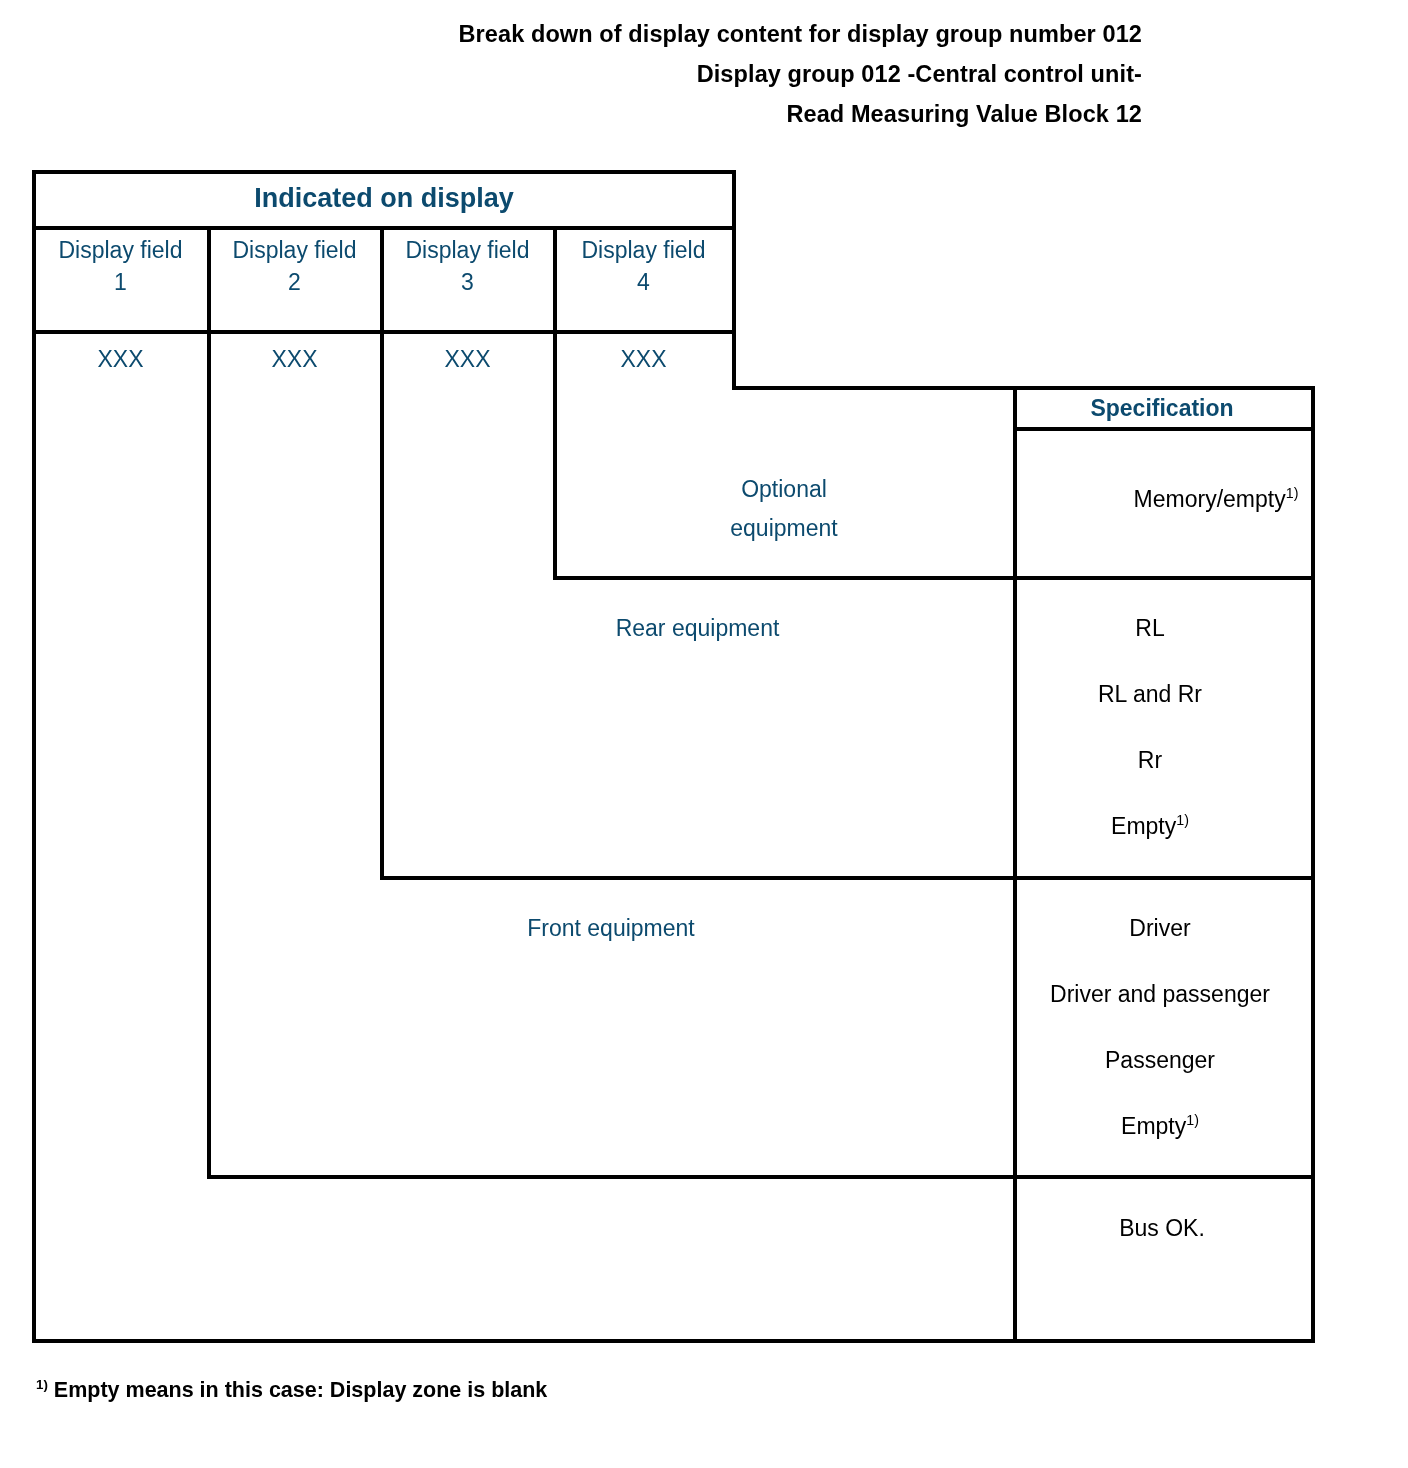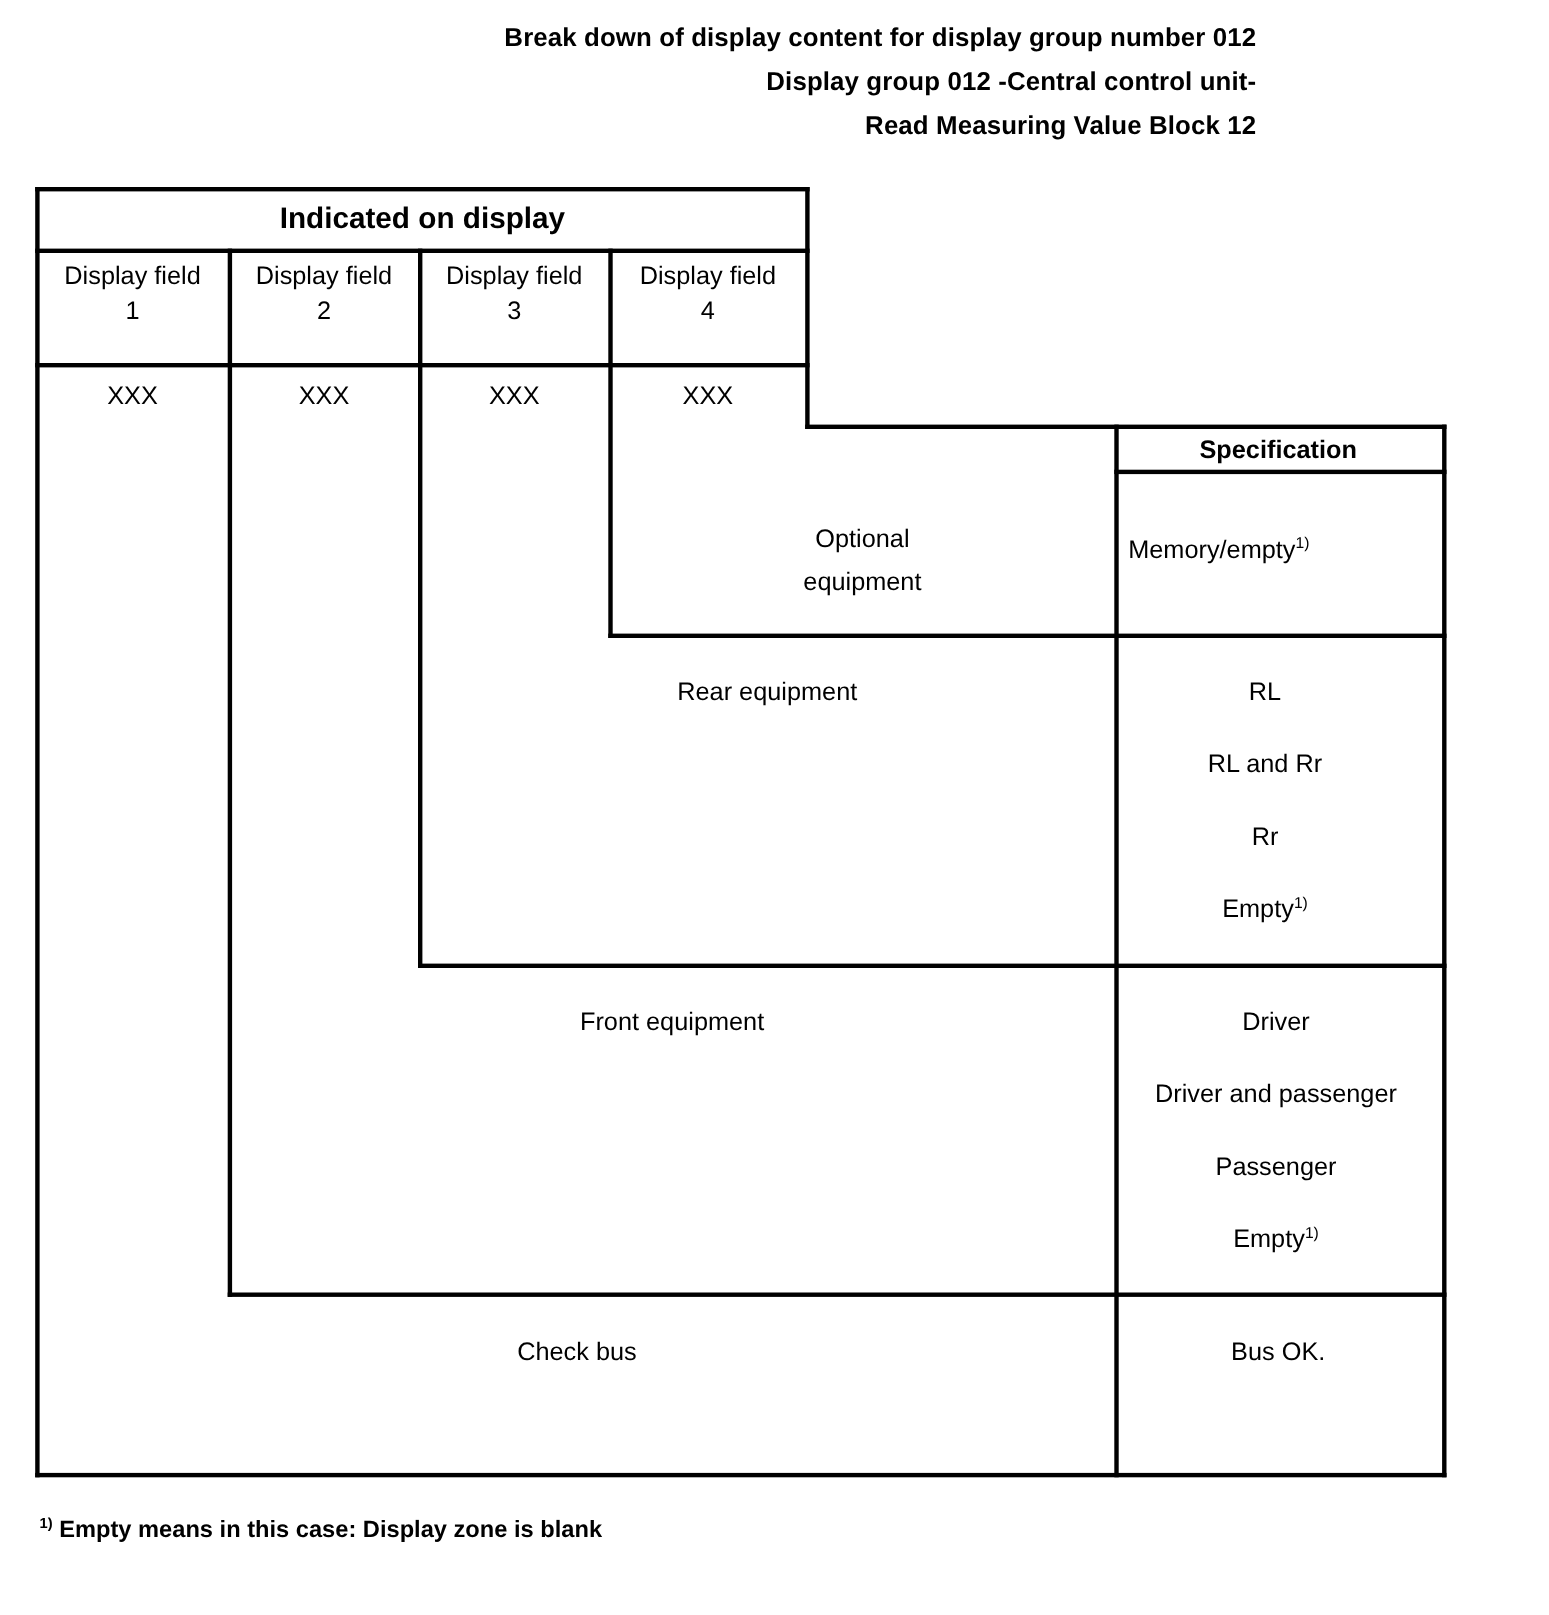--- a/index.html
+++ b/index.html
@@ -48,21 +48,21 @@
   }
   .hline { height: 4px; }
   .vline { width: 4px; }
 
   
   .cell-text {
     position: absolute;
     text-align: center;
     font-size: 23px;
     line-height: 32px;
-    color: #000000;
+    color: #0c4a6e;
   }
   .cell-text.bold { font-weight: bold; }
   .cell-text.big { font-size: 27px; font-weight: bold; }
 
   .sup {
     font-size: 0.62em;
     vertical-align: super;
     line-height: 0;
   }
 
@@ -156,41 +156,40 @@
     <span>4</span>
   </div>
   <div class="cell-text" style="left:555px; top:343px; width:177px;">XXX</div>
 
   <div class="cell-text bold" style="left:1013px; top:392px; width:298px;">Specification</div>
 
   <div class="cell-text" style="left:555px; top:470px; width:458px; line-height:39px;">
     <span>Optional</span><br>
     <span>equipment</span>
   </div>
-  <div class="spec-stack" style="left:959px; top:466px; width:298px;">
+  <div class="spec-stack" style="left:1067px; top:466px; width:298px;">
     <div><span>Memory/empty</span><span class="sup">1)</span></div>
   </div>
 
   <div class="cell-text" style="left:382px; top:612px; width:631px;">Rear equipment</div>
   <div class="spec-stack" style="left:1013px; top:595px; width:274px;">
     <div><span>RL</span><span class="sup"></span></div>
     <div><span>RL and Rr</span><span class="sup"></span></div>
     <div><span>Rr</span><span class="sup"></span></div>
     <div><span>Empty</span><span class="sup">1)</span></div>
   </div>
 
   <div class="cell-text" style="left:209px; top:912px; width:804px;">Front equipment</div>
   <div class="spec-stack" style="left:1013px; top:895px; width:294px;">
     <div><span>Driver</span><span class="sup"></span></div>
     <div><span>Driver and passenger</span><span class="sup"></span></div>
     <div><span>Passenger</span><span class="sup"></span></div>
     <div><span>Empty</span><span class="sup">1)</span></div>
   </div>
 
-  <div class="cell-text" style="left:36px; top:1212px; width:977px;">Check bus</div>
   <div class="spec-stack" style="left:1013px; top:1195px; width:298px;">
     <div><span>Bus OK.</span><span class="sup"></span></div>
   </div>
 
 </div>
 
 <div class="footnote">
   <span class="sup">1)</span>
   <span>Empty means in this case: Display zone is blank</span>
 </div>

